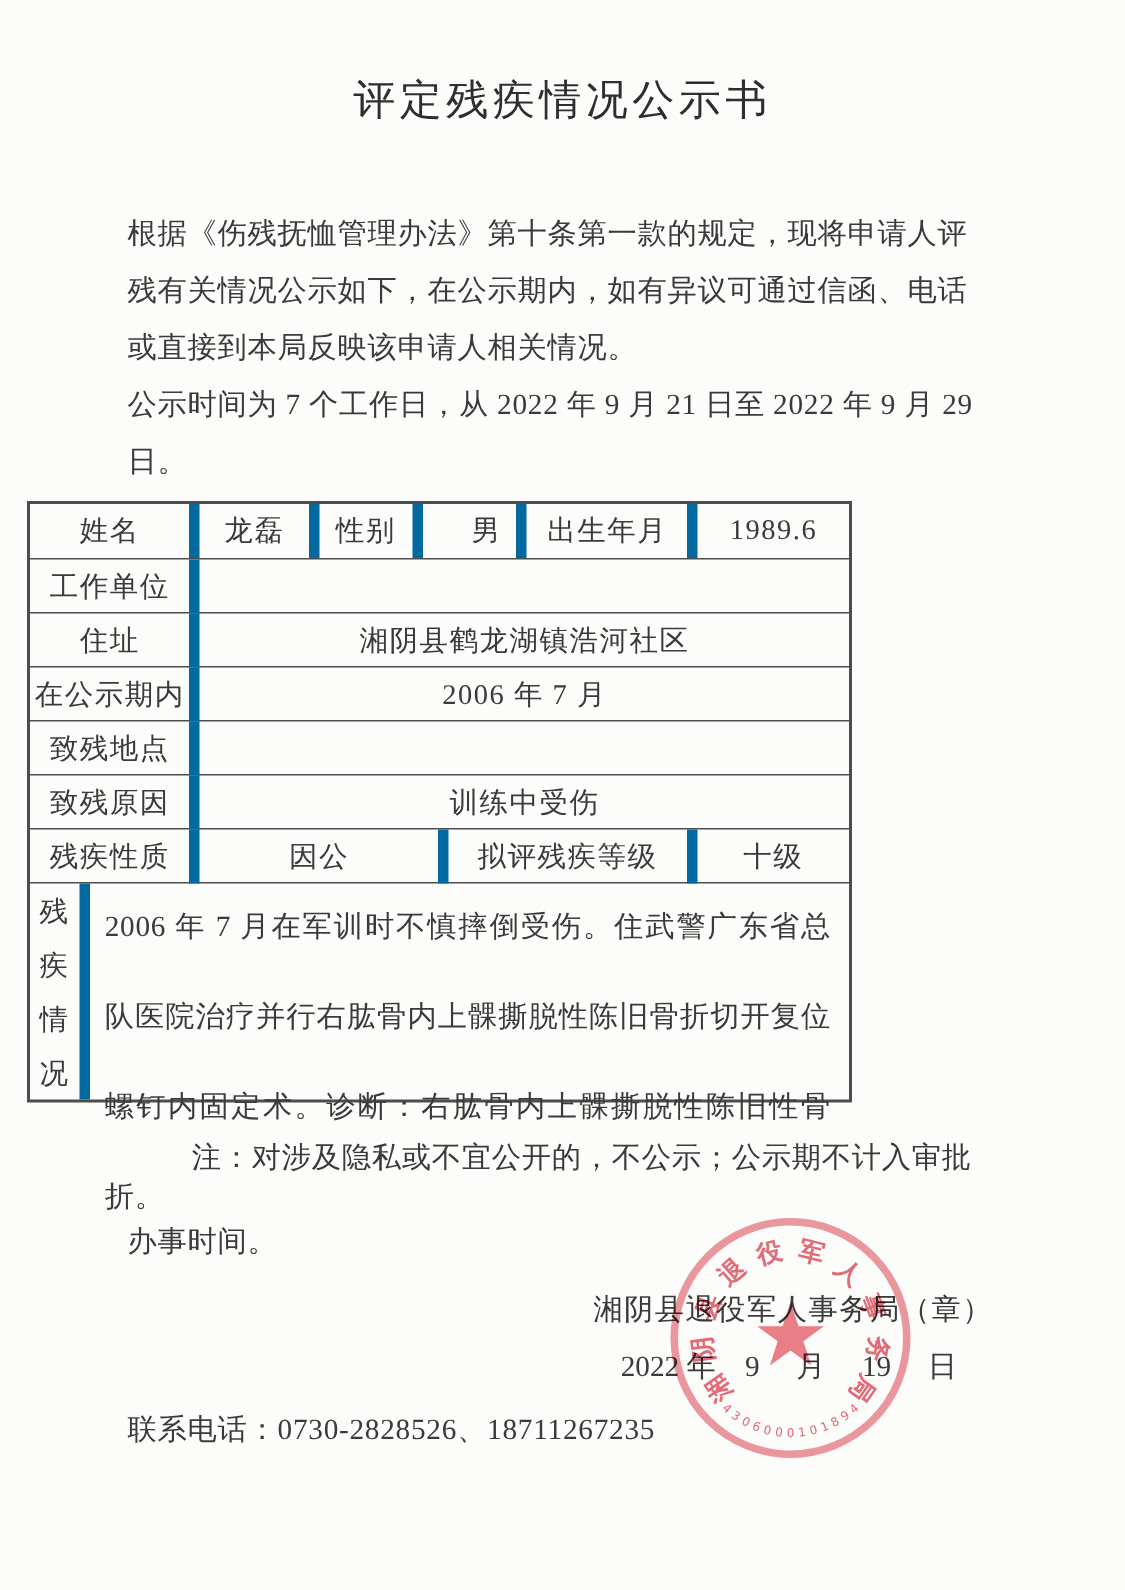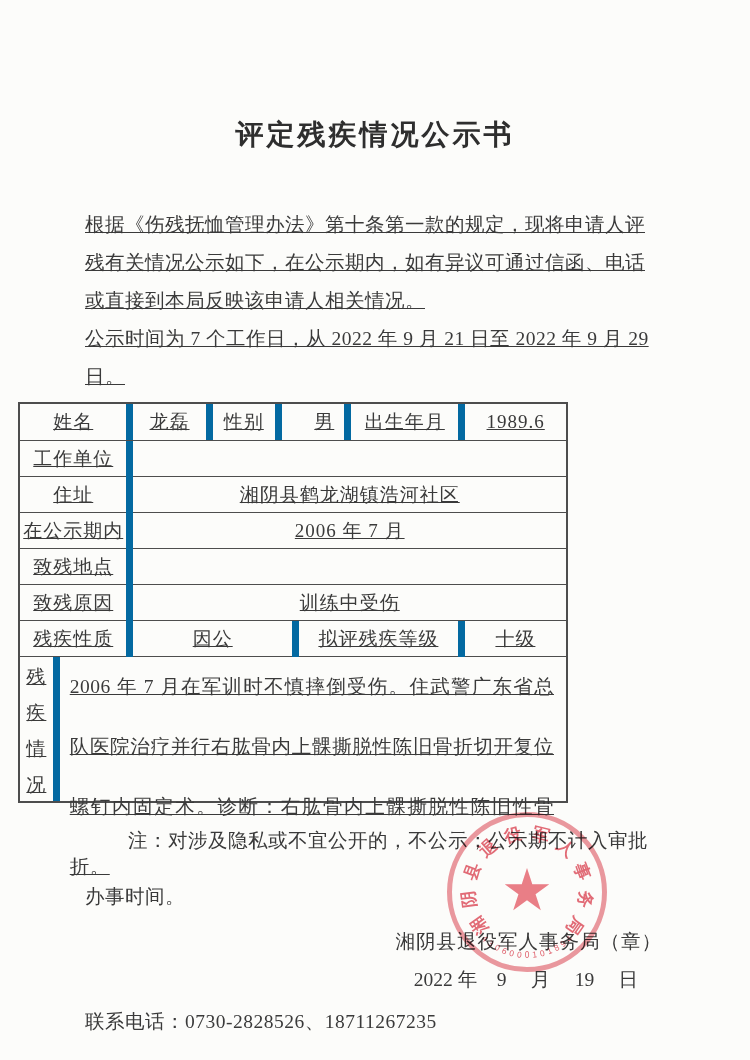--- a/index.html
+++ b/index.html
@@ -7,41 +7,40 @@
   .page {
     position:relative;
     width:750px; height:1060px;
     margin:0 auto;
     background:#fcfcfa;
     color:#3a3a3a;
     font-family:"Liberation Serif","DejaVu Serif",serif;
     overflow:hidden;
   }
   .doc-title {
-    padding-top:116px;
+    padding-top:48px;
     text-align:center;
     font-size:28px;
-    font-weight:bold;
+    font-weight:normal;
     letter-spacing:3px;
     color:#2e2e2e;
   }
   .body-block {
     margin:52px 85px 0 85px;
     font-size:19.5px;
     line-height:38px;
     letter-spacing:0.5px;
   }
-  .body-line { white-space:nowrap;text-decoration:underline; }
+  .body-line { white-space:nowrap; }
   
   .tbl {
     margin:6px 0 0 18px;
     width:550px;
     border:2px solid #4d4d4d;
     font-size:19px;
-    text-decoration:underline;
   }
   .trow { display:flex; border-top:1px solid #4d4d4d; }
   .trow:first-child { border-top:none; }
   .tcell {
     display:flex; align-items:center; justify-content:center;
     border-left:7px solid #0369a1;
     min-height:36px;
     letter-spacing:1px;
   }
   .tcell:first-child { border-left:none; }

